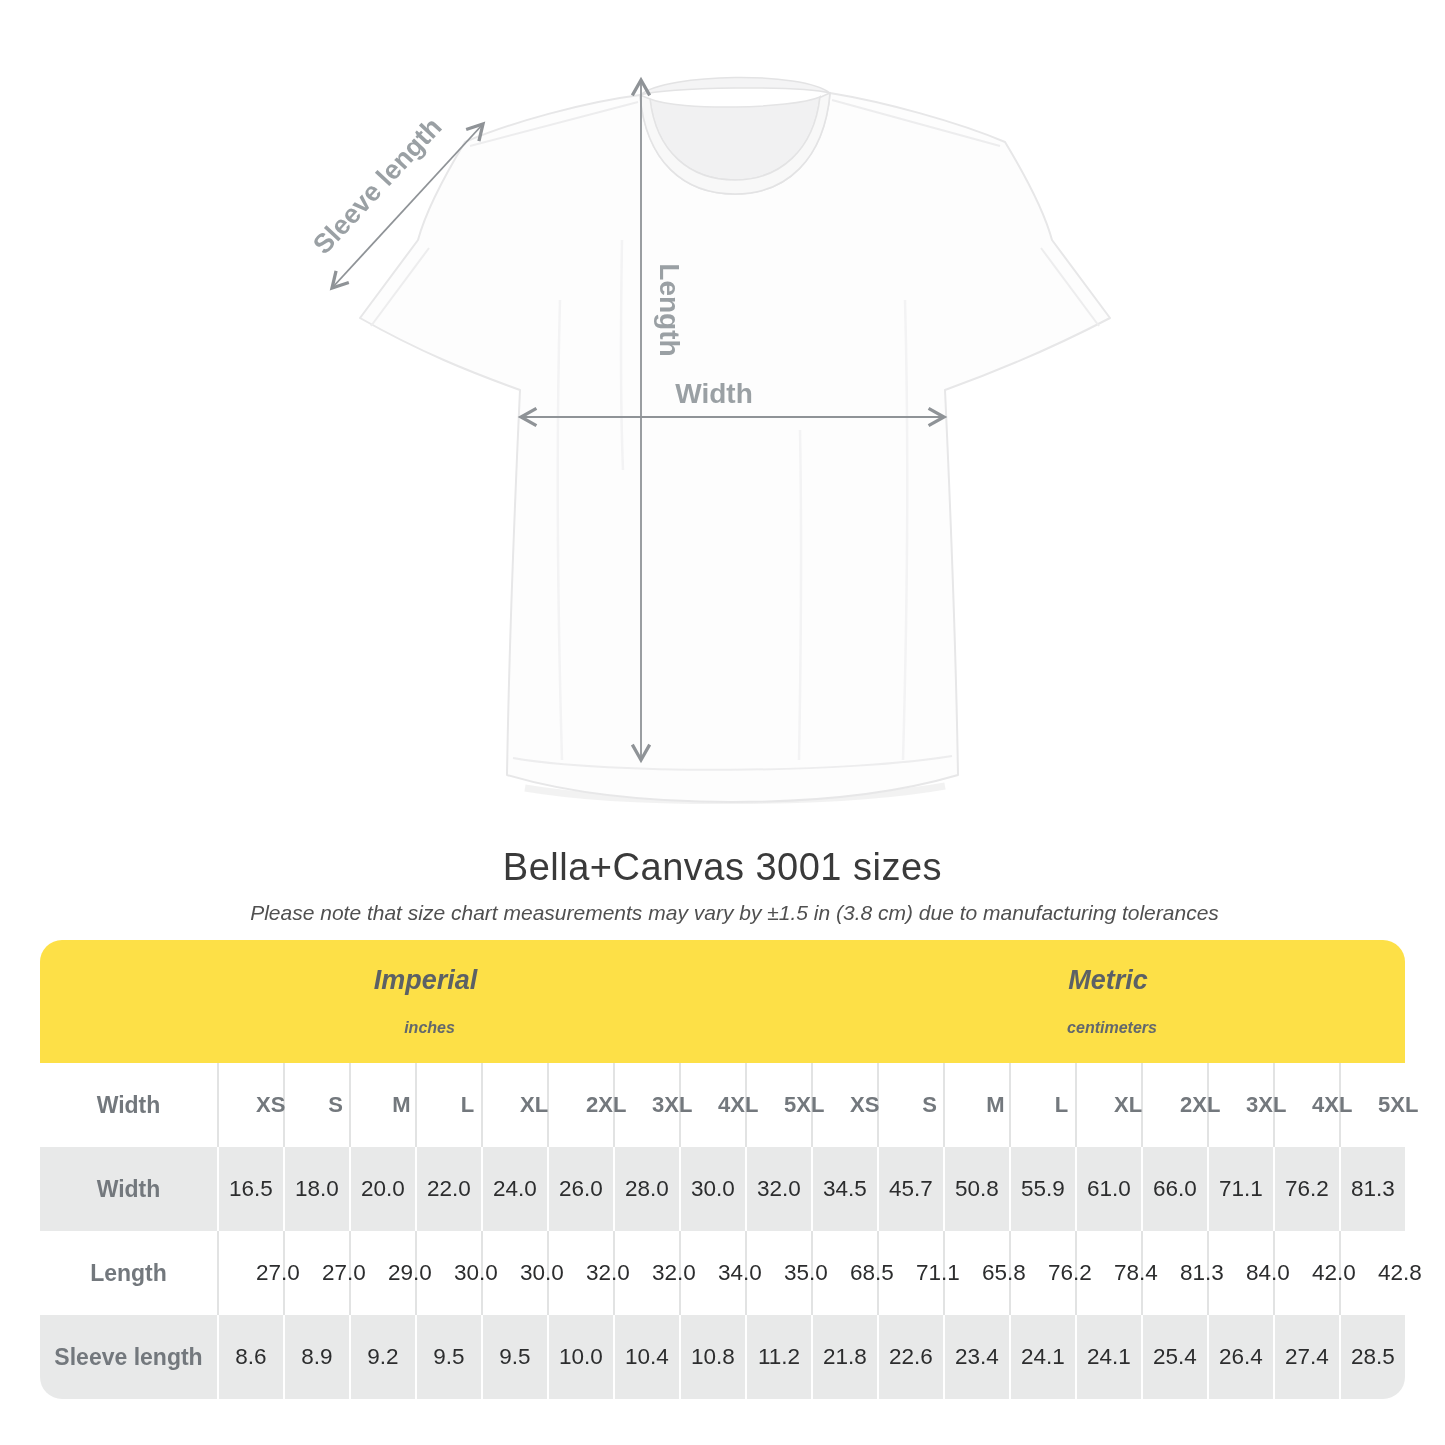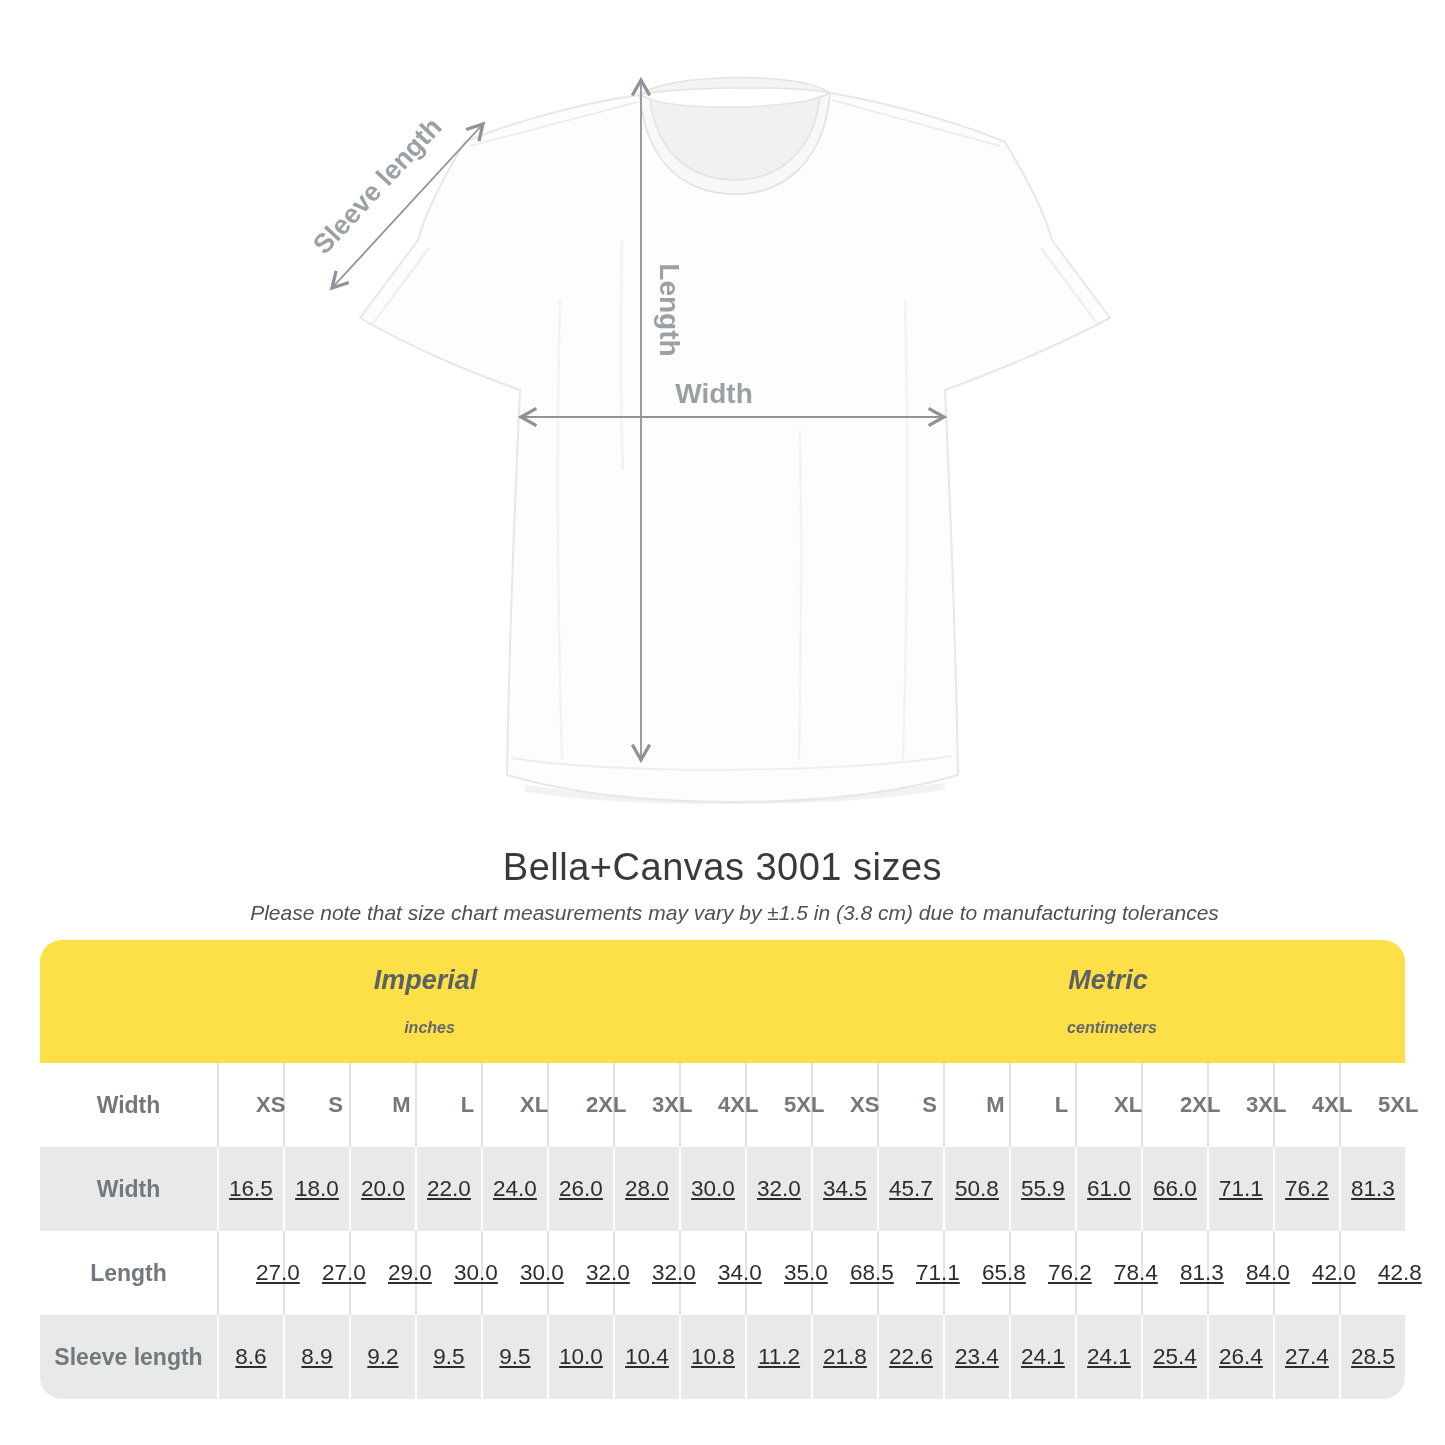--- a/index.html
+++ b/index.html
@@ -28,21 +28,21 @@
 
   .cell{border-left:2px solid transparent;}
   tr.row-white .cell{border-left-color:#e2e3e3;padding-left:37px;}
   tr.row-gray .cell{border-left-color:#ffffff;}
 
   tr.size-row th{height:84px;}
   tbody tr th,tbody tr td{height:84px;}
 
   .head-cell{font-size:22px;font-weight:bold;color:#73787d;}
   .label-cell{font-size:23px;font-weight:bold;color:#73787d;}
-  tbody td.cell{font-size:22.5px;font-weight:normal;color:#2c2d2e;text-decoration:underline;}
+  tbody td.cell{font-size:22.5px;font-weight:normal;color:#2c2d2e;}
 
   tbody tr:last-child th.label-cell{border-radius:0 0 0 22px;}
   tbody tr:last-child td:last-child{border-radius:0 0 22px 0;}
 </style>
 </head>
 <body>
 
 <div class="page">
 
   <svg class="shirt-svg" width="1445" height="845" viewBox="0 0 1445 845">

